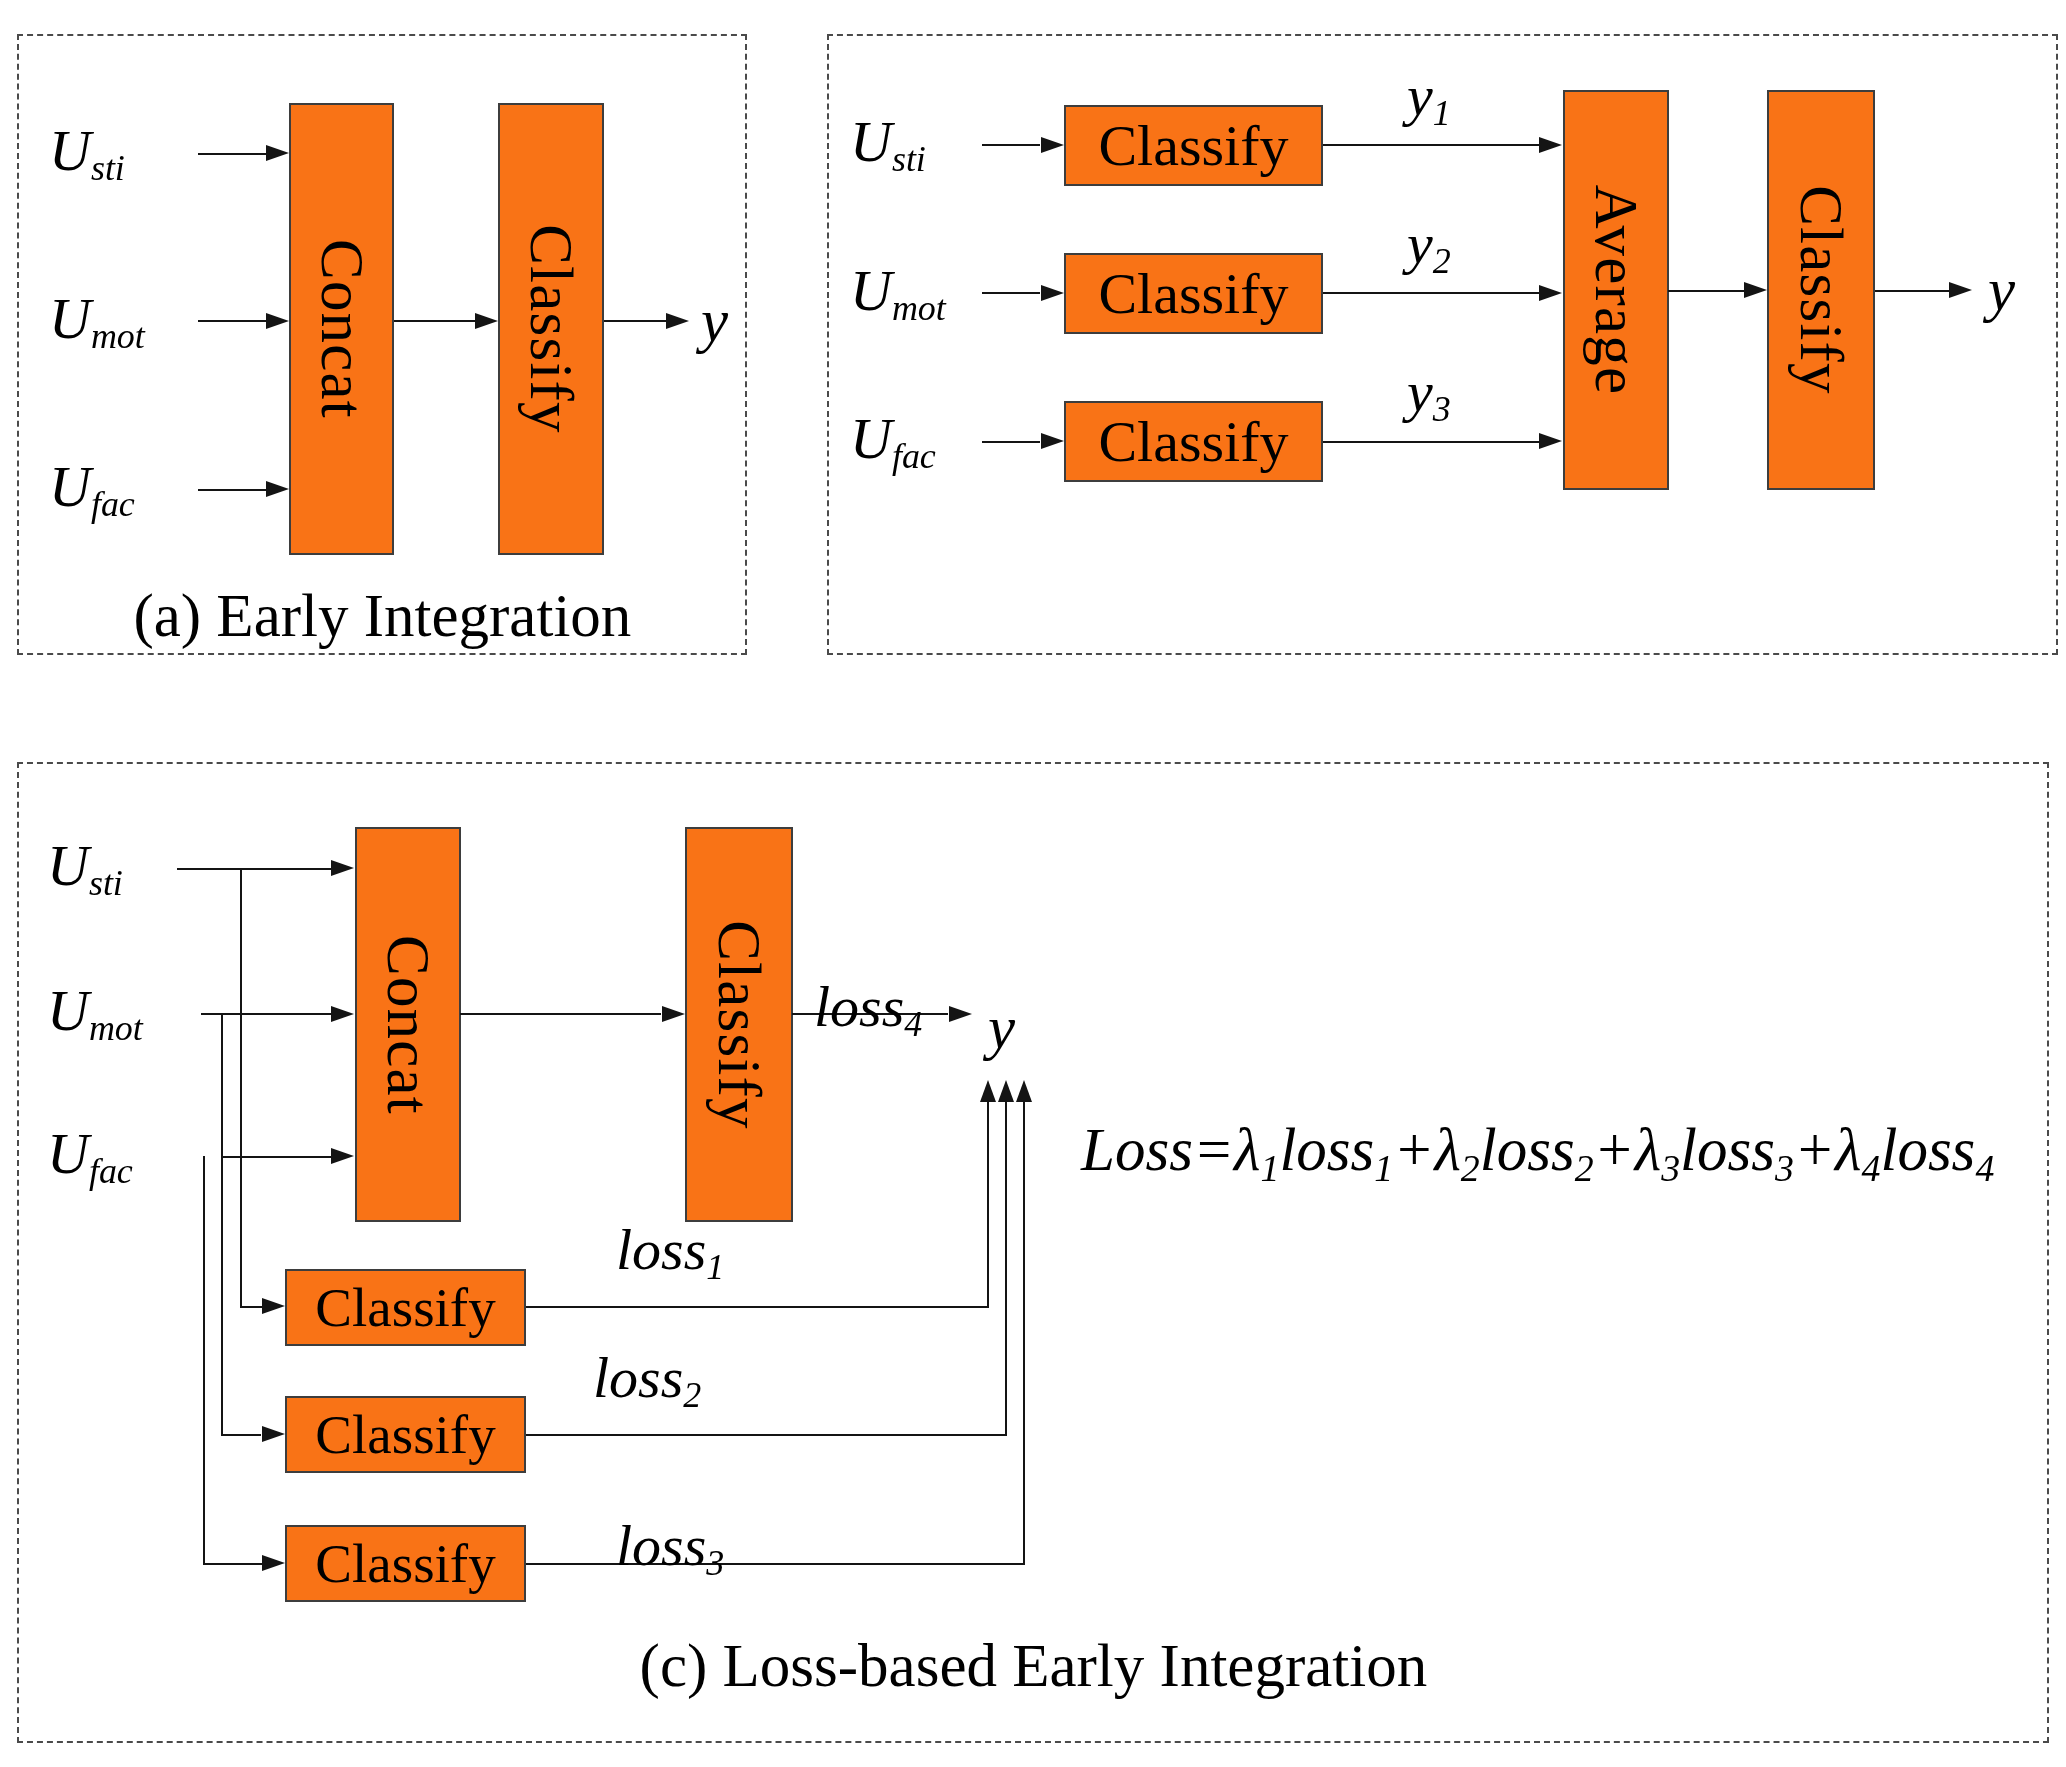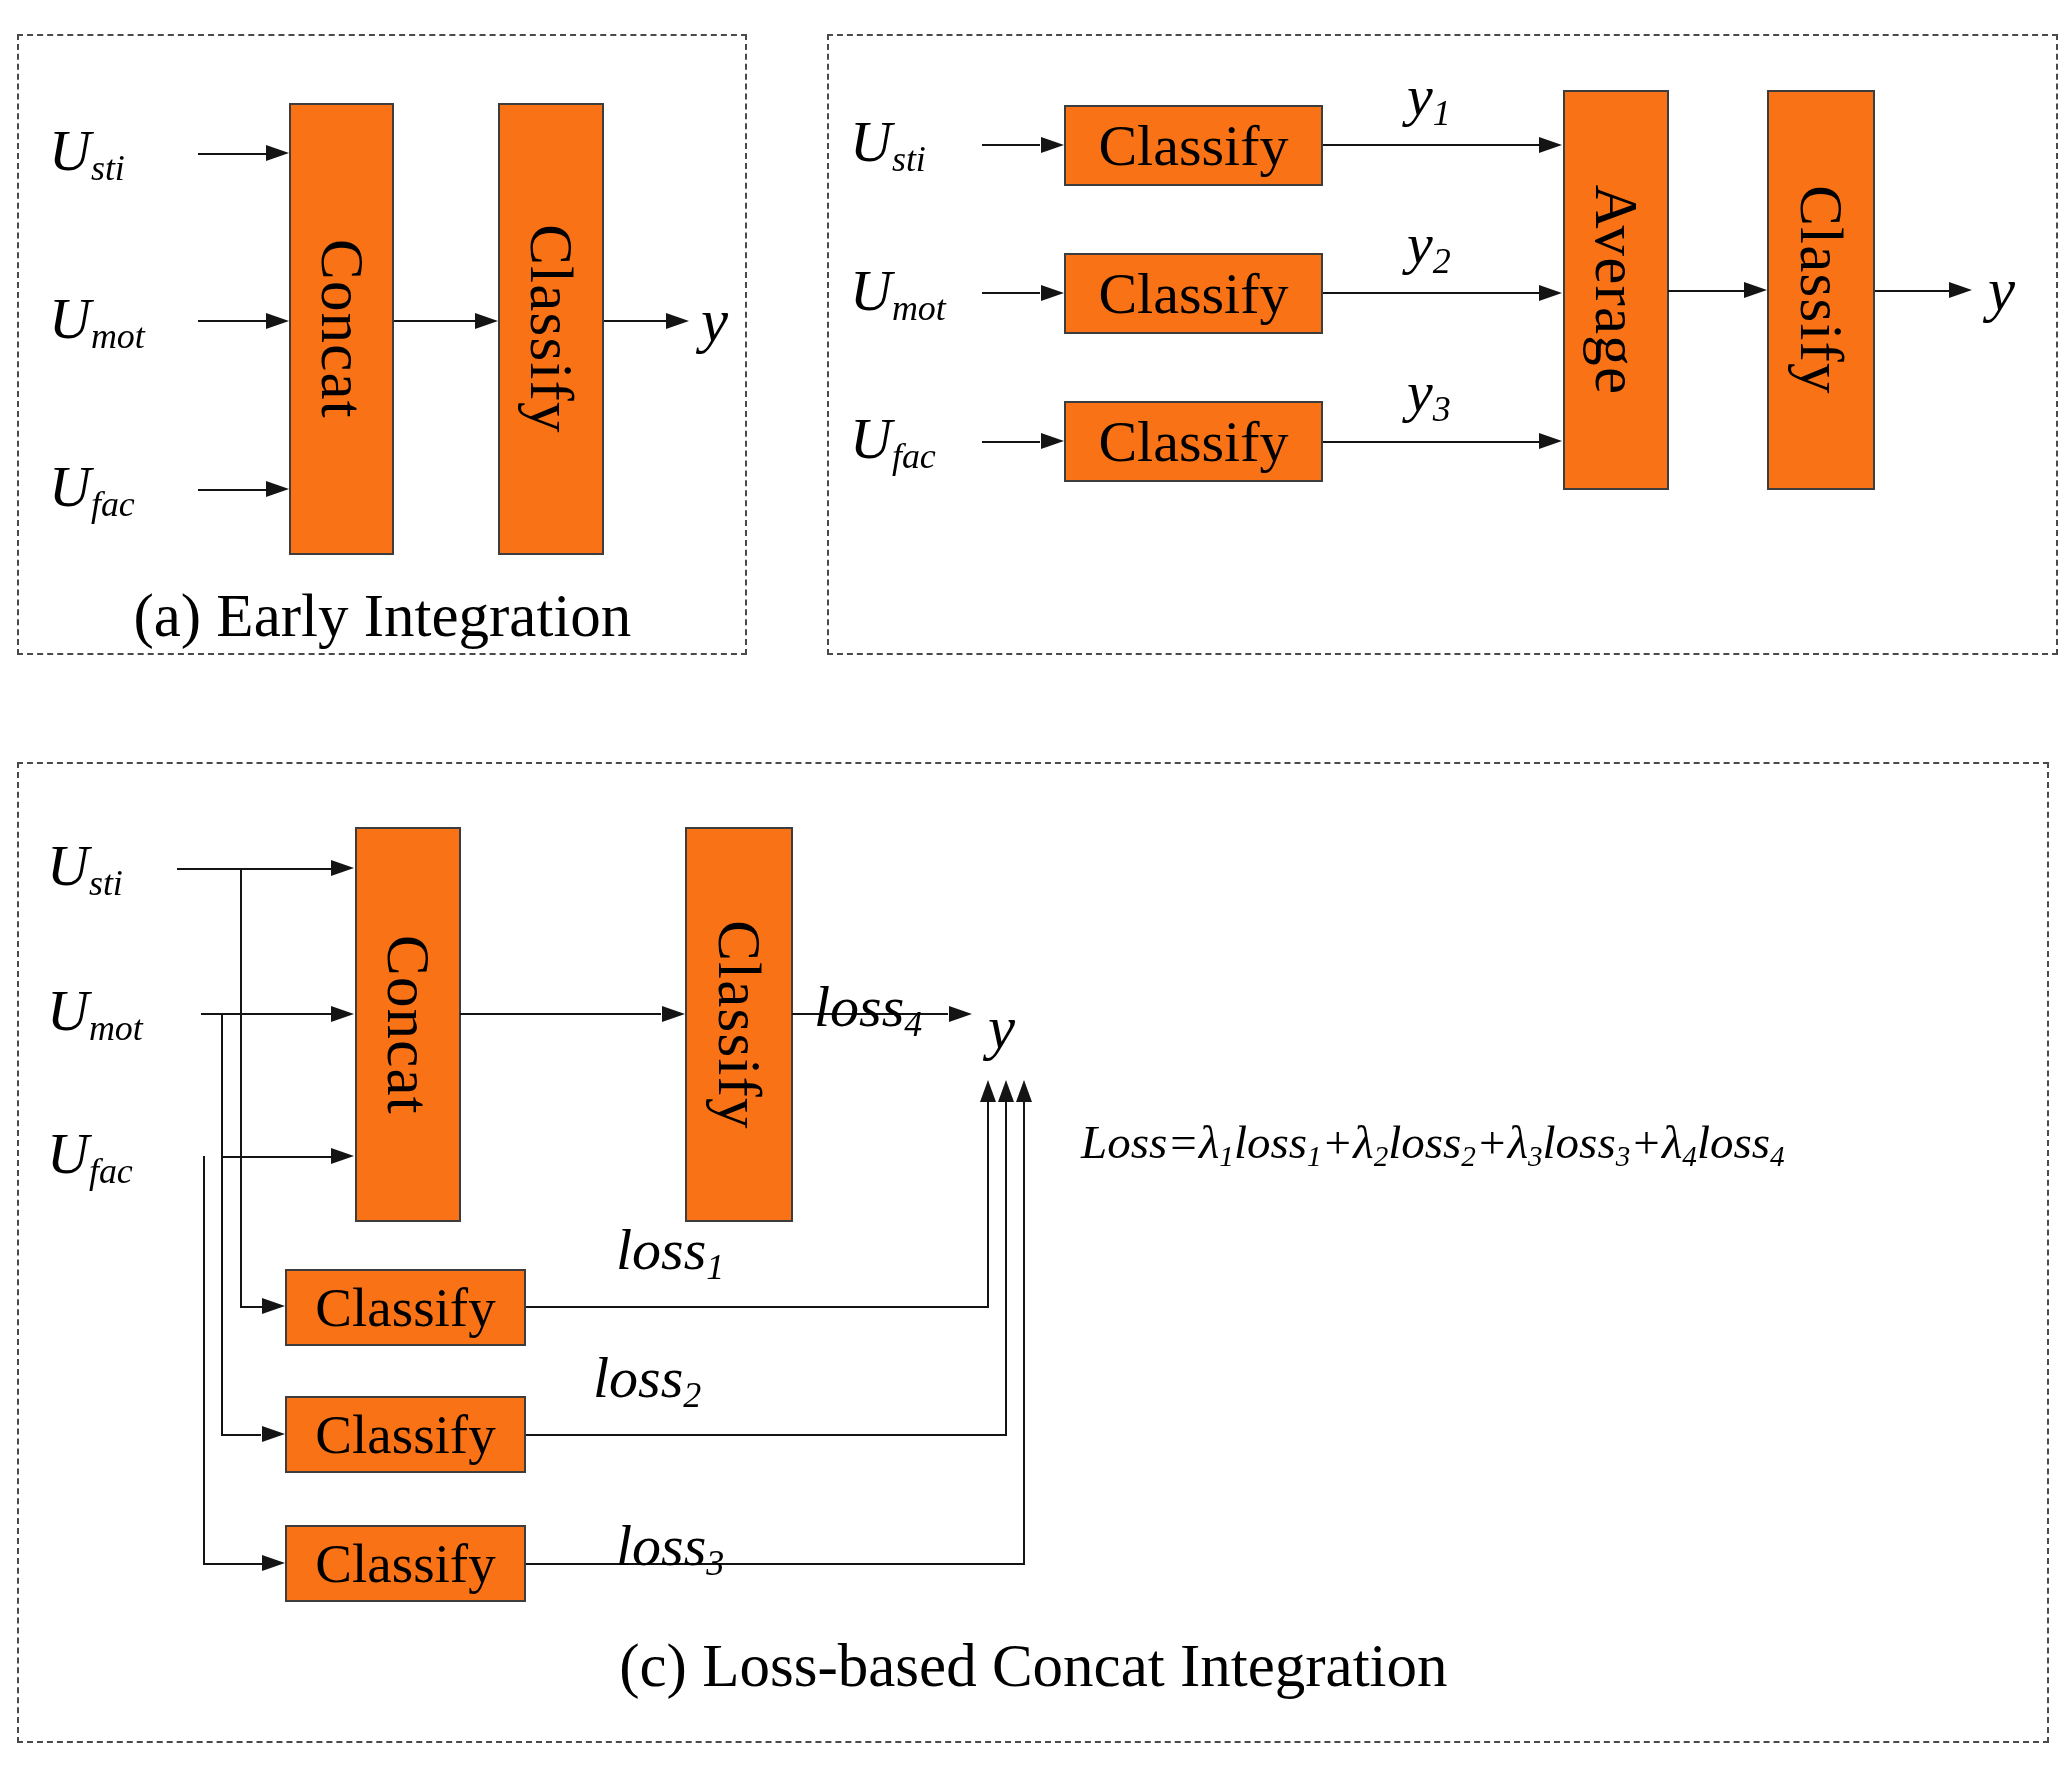--- a/index.html
+++ b/index.html
@@ -65,21 +65,21 @@
   .caption {
     position: absolute;
     font-size: 61px;
     line-height: 1.15;
     text-align: center;
     white-space: nowrap;
   }
   .formula {
     position: absolute;
     font-style: italic;
-    font-size: 47px;
+    font-size: 61px;
     line-height: 1;
     white-space: nowrap;
   }
 </style>
 </head>
 <body>
 
 <div id="canvas">
 
   <div class="panel" style="left:17.4px;top:34px;width:730px;height:621px;"></div>
@@ -260,16 +260,16 @@
   </div>
   <div class="hline" style="left:526px;top:1563px;width:499px;"></div>
   <div class="mlabel" style="left:616px;top:1517px;">
     <span>loss</span><sub>3</sub>
   </div>
 
   <div class="formula" style="left:1081px;top:1119px;">
     <span>Loss</span><span>=</span><span>λ</span><sub>1</sub><span>loss</span><sub>1</sub><span>+</span><span>λ</span><sub>2</sub><span>loss</span><sub>2</sub><span>+</span><span>λ</span><sub>3</sub><span>loss</span><sub>3</sub><span>+</span><span>λ</span><sub>4</sub><span>loss</span><sub>4</sub>
   </div>
 
-  <div class="caption" style="left:17.4px;top:1631px;width:2032px;">(c) Loss-based Concat Integration</div>
+  <div class="caption" style="left:17.4px;top:1631px;width:2032px;">(c) Loss-based Early Integration</div>
 
 </div>
 
 
 </body></html>

